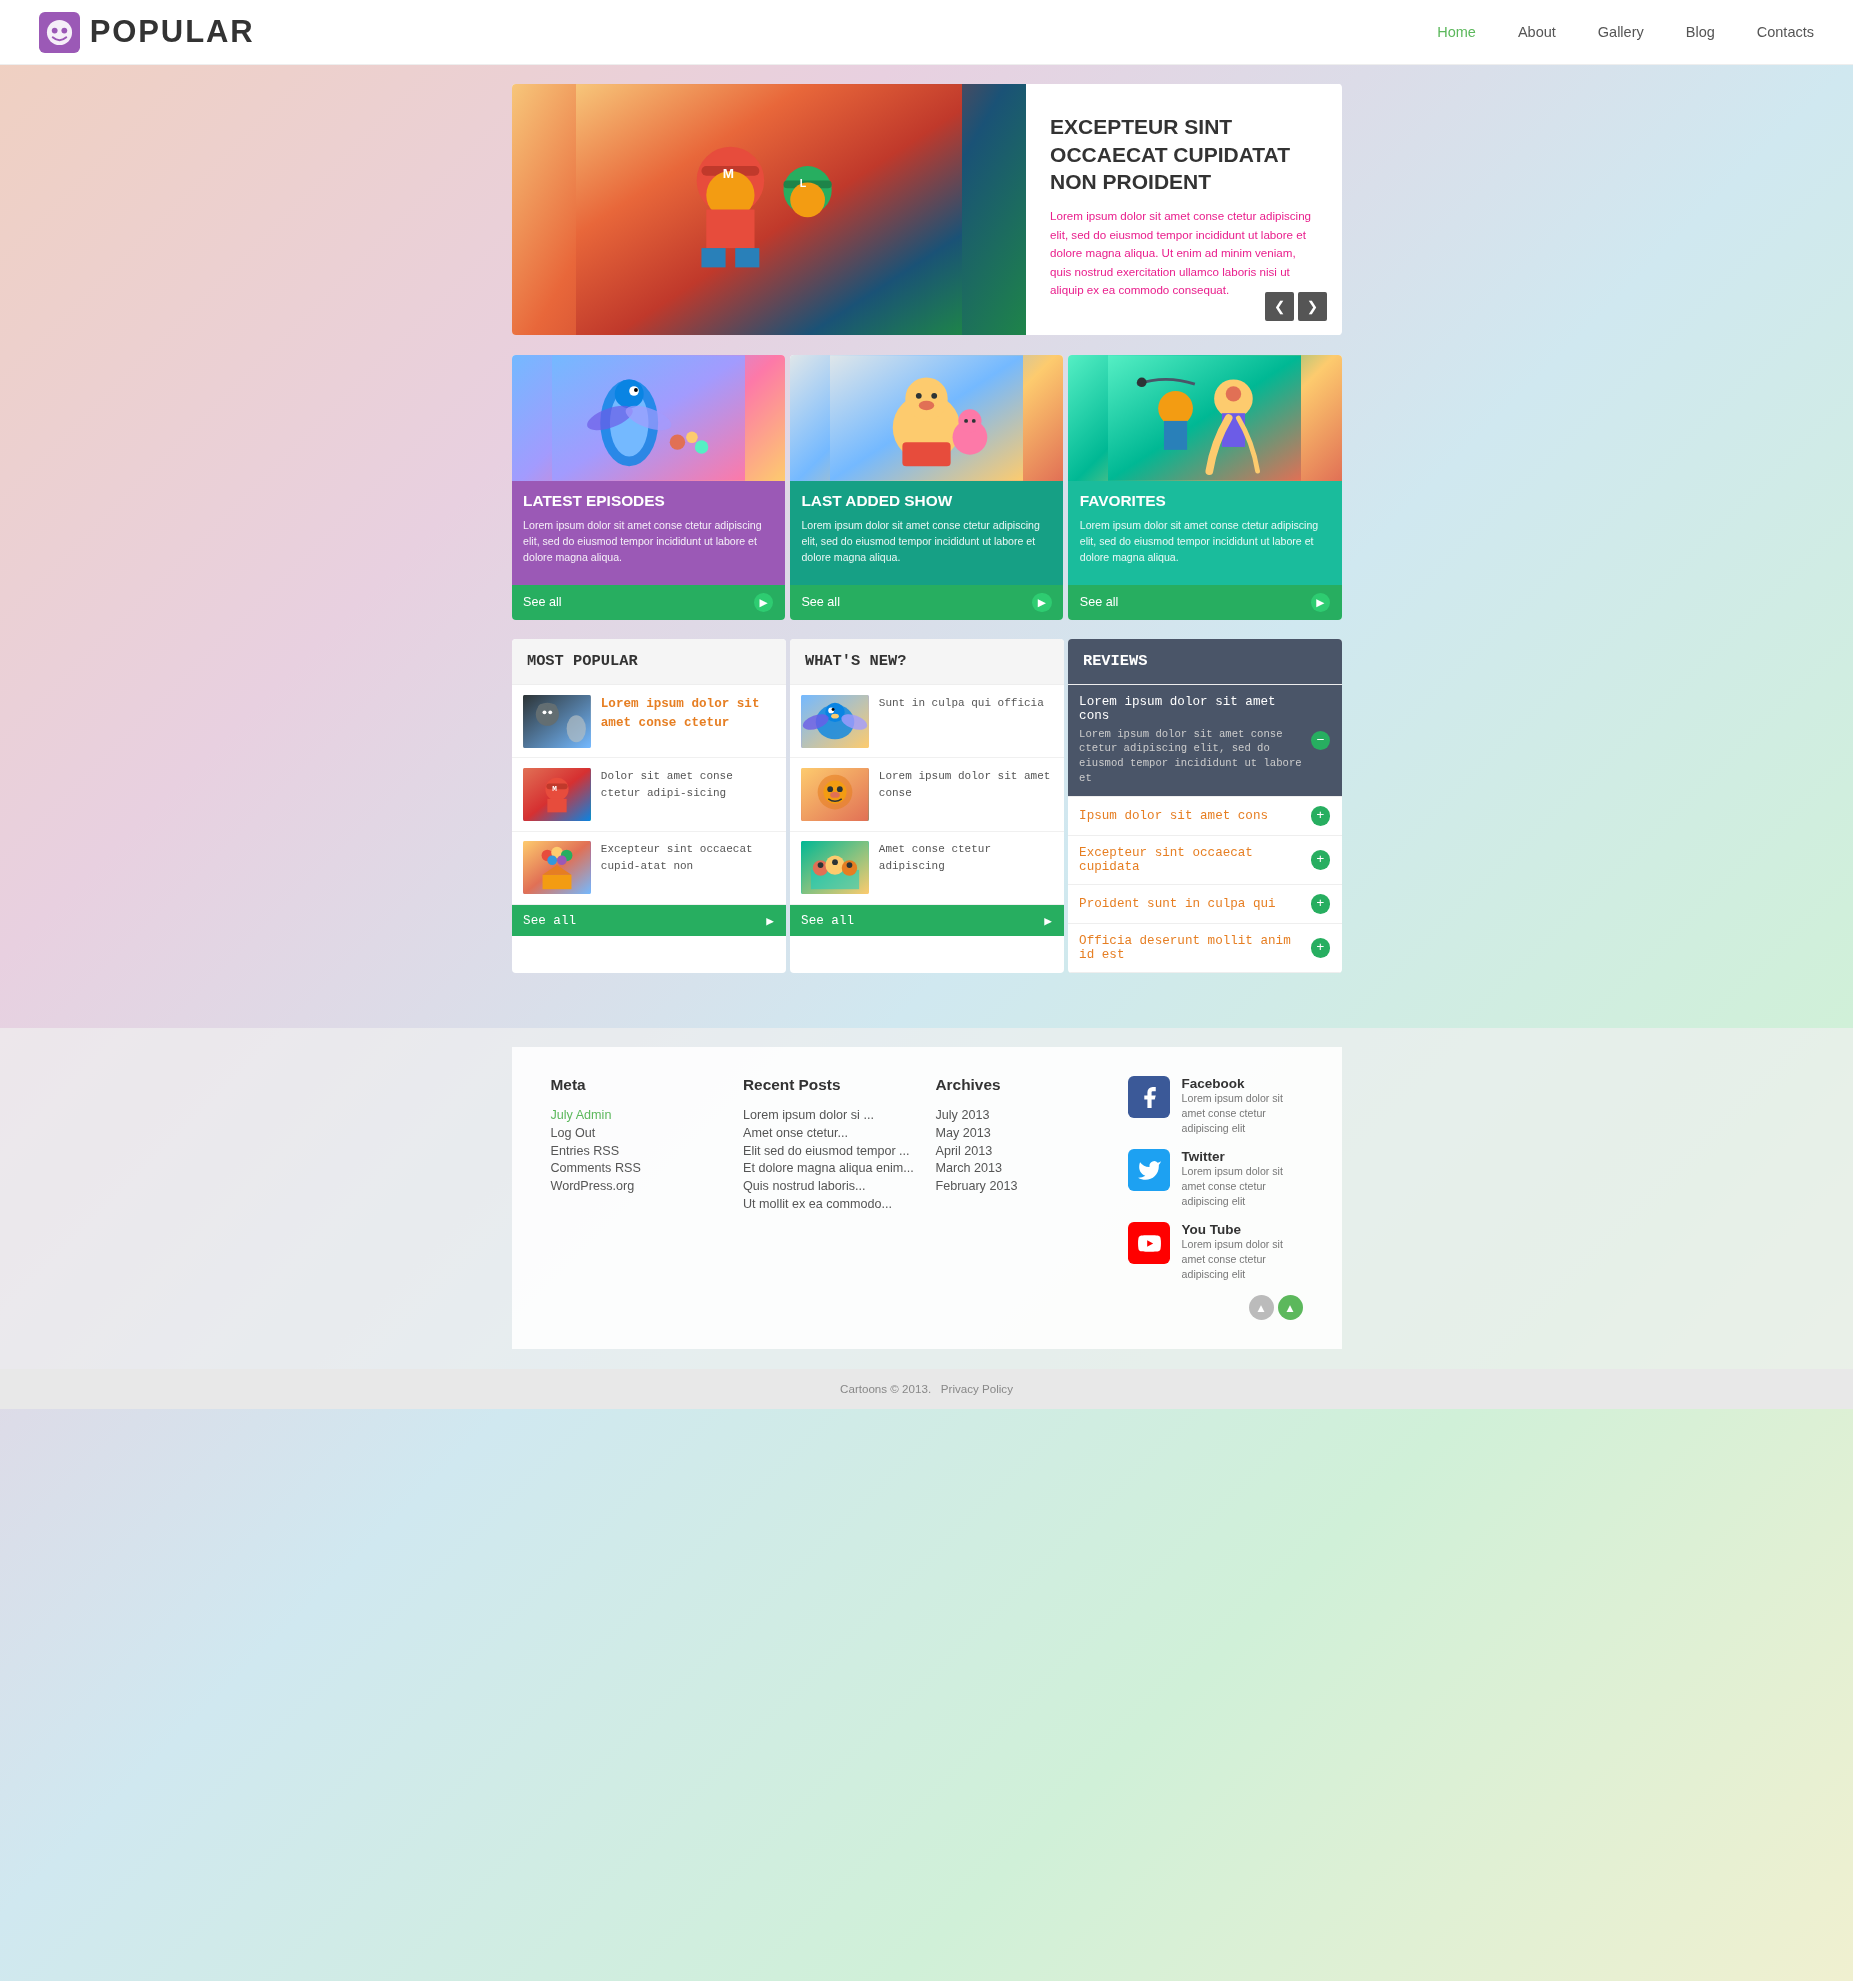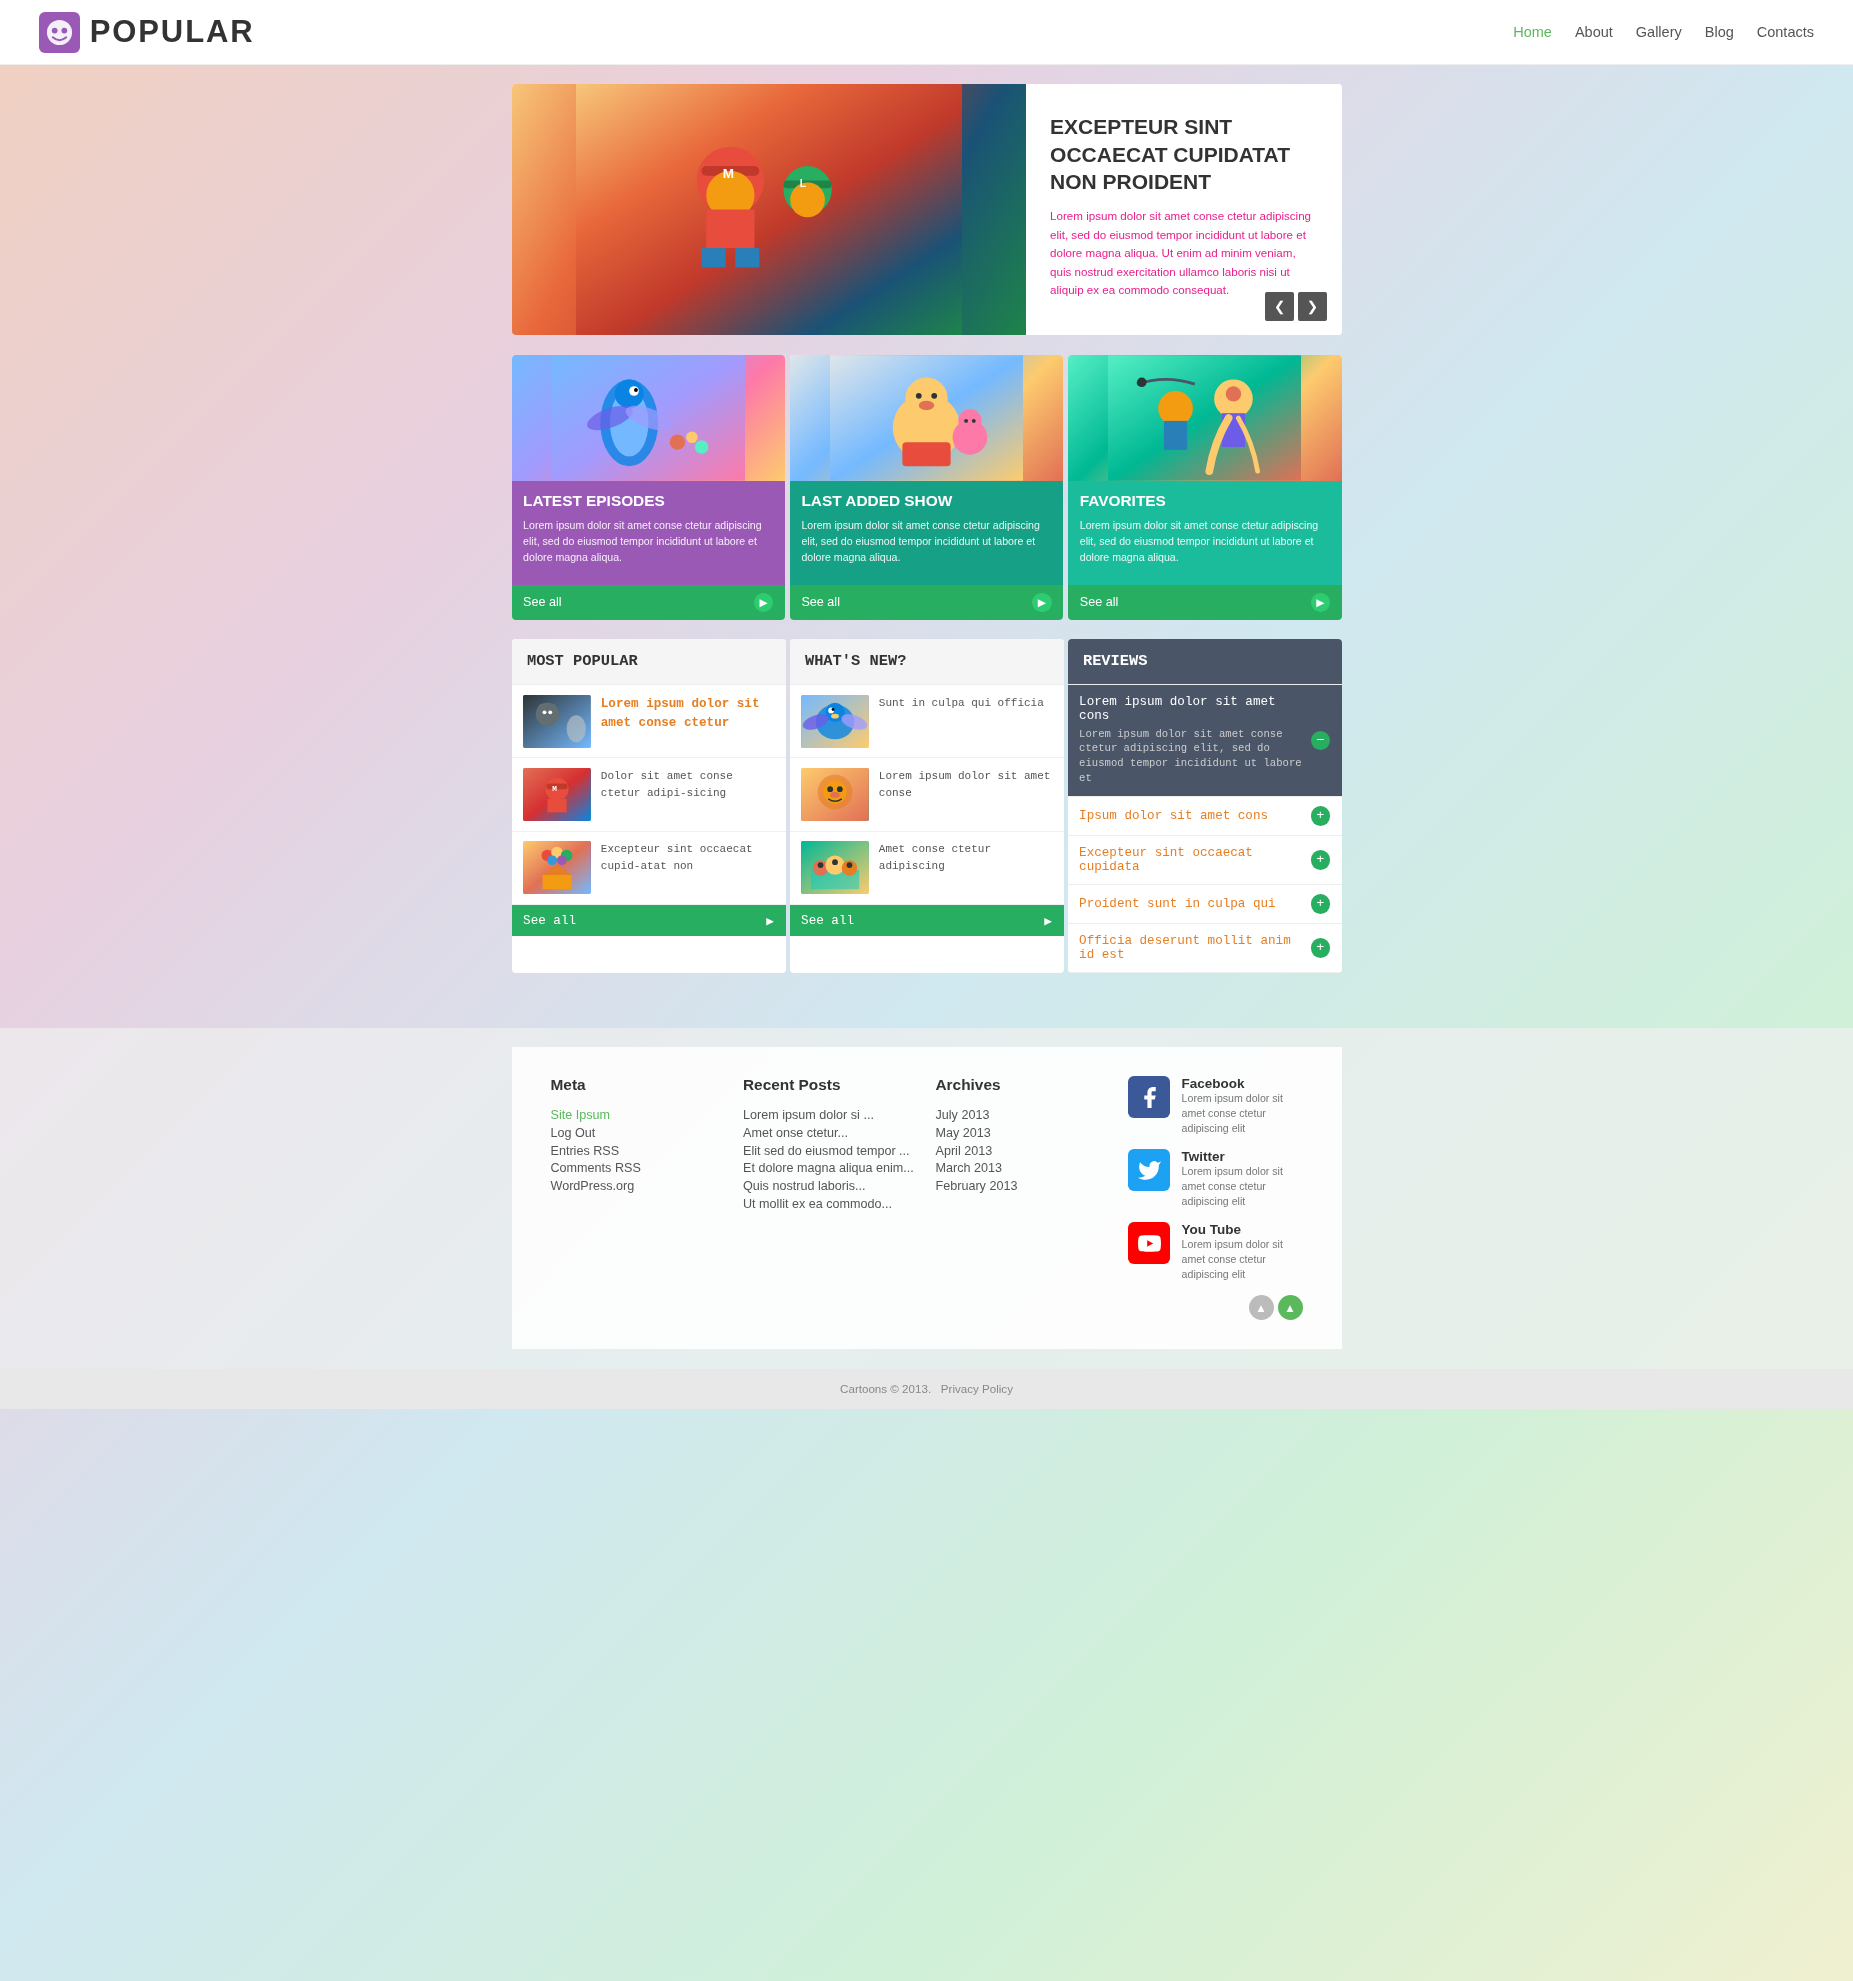--- a/index.html
+++ b/index.html
@@ -4,21 +4,21 @@
   <style>
     * { margin: 0; padding: 0; box-sizing: border-box; }
     body { font-family: Arial, sans-serif; background: linear-gradient(135deg, #f0d0c0 0%, #e8d0e0 25%, #d0e8f0 50%, #d0f0d8 75%, #f0f0d0 100%); min-height: 1981px; }
 
     
     .header { background: #fff; padding: 11.6px 39px; display: flex; align-items: center; justify-content: space-between; border-bottom: 1px solid #eee; }
     .logo { display: flex; align-items: center; gap: 9.7px; }
     .logo-icon { width: 41px; height: 41px; background: #9b59b6; border-radius: 5.8px; display: flex; align-items: center; justify-content: center; }
     .logo-icon svg { width: 29px; height: 29px; }
     .logo-text { font-size: 31px; font-weight: bold; color: #333; letter-spacing: 1.9px; }
-    nav { display: flex; gap: 23px; }
+    nav { display: flex; gap: 42px; }
     nav a { text-decoration: none; color: #555; font-size: 14.5px; }
     nav a.active { color: #5cb85c; }
 
     
     .main { max-width: 830px; margin: 0 auto; padding: 19.3px 0; }
 
     
     .hero { display: flex; background: #fff; margin-bottom: 19.3px; border-radius: 3.9px; overflow: hidden; min-height: 251px; position: relative; }
     .hero-image { width: 62%; background: linear-gradient(135deg, #f9a825, #e53935, #1565c0, #2e7d32); display: flex; align-items: center; justify-content: center; overflow: hidden; }
     .mario-scene { width: 100%; height: 100%; display: flex; align-items: center; justify-content: center; font-size: 58px; background: linear-gradient(120deg,#f7c67a,#e8673a,#c0392b,#1a5276,#1e8449); }
@@ -474,21 +474,21 @@
     </div>
 
   </div>
 </div>
 
 <div style="background: rgba(240,240,240,0.7); padding: 19.3px 0;">
   <div class="footer-widgets">
 
     <div class="footer-col">
       <div class="footer-col-title">Meta</div>
-      <a href="#" class="footer-link">Site Ipsum</a>
+      <a href="#" class="footer-link">July Admin</a>
       <a href="#" class="footer-text-link">Log Out</a>
       <a href="#" class="footer-text-link">Entries RSS</a>
       <a href="#" class="footer-text-link">Comments RSS</a>
       <a href="#" class="footer-text-link">WordPress.org</a>
     </div>
 
     <div class="footer-col">
       <div class="footer-col-title">Recent Posts</div>
       <a href="#" class="footer-text-link">Lorem ipsum dolor si ...</a>
       <a href="#" class="footer-text-link">Amet onse ctetur...</a>

